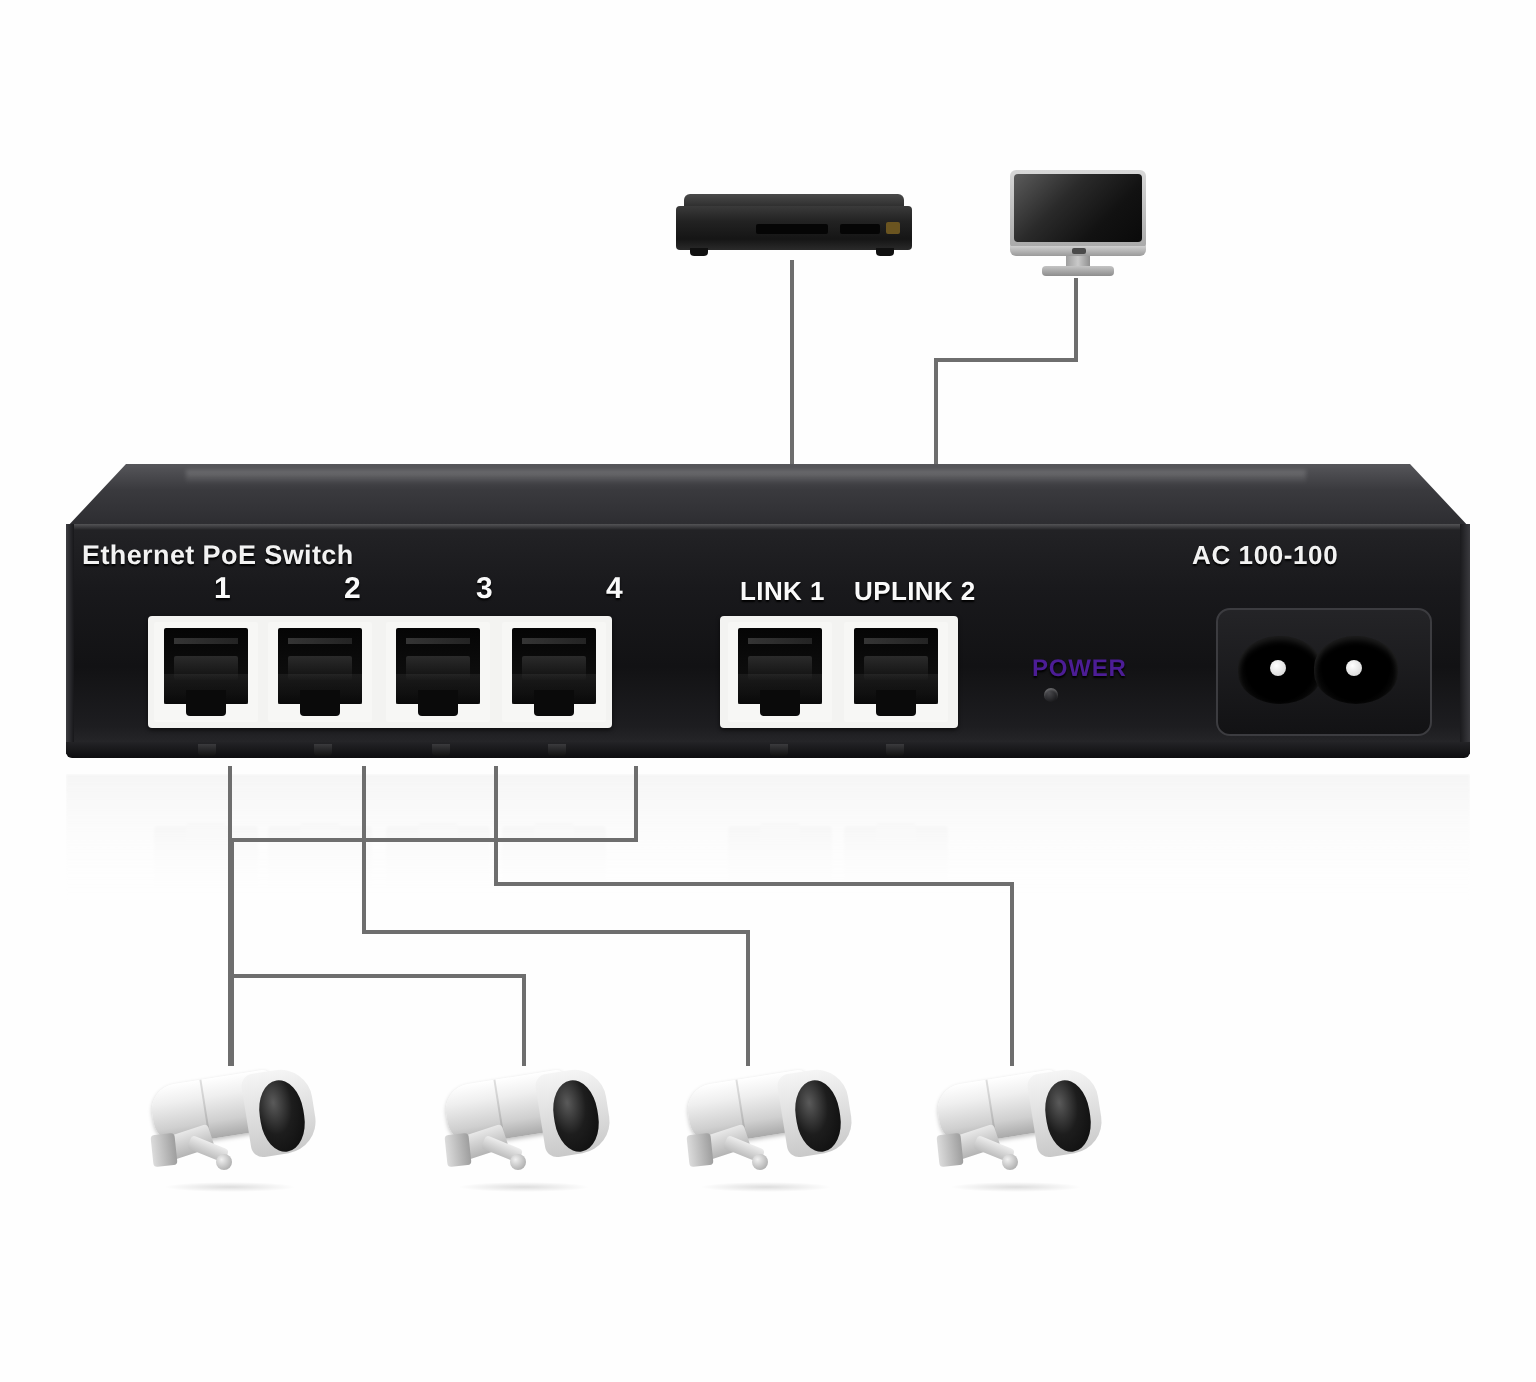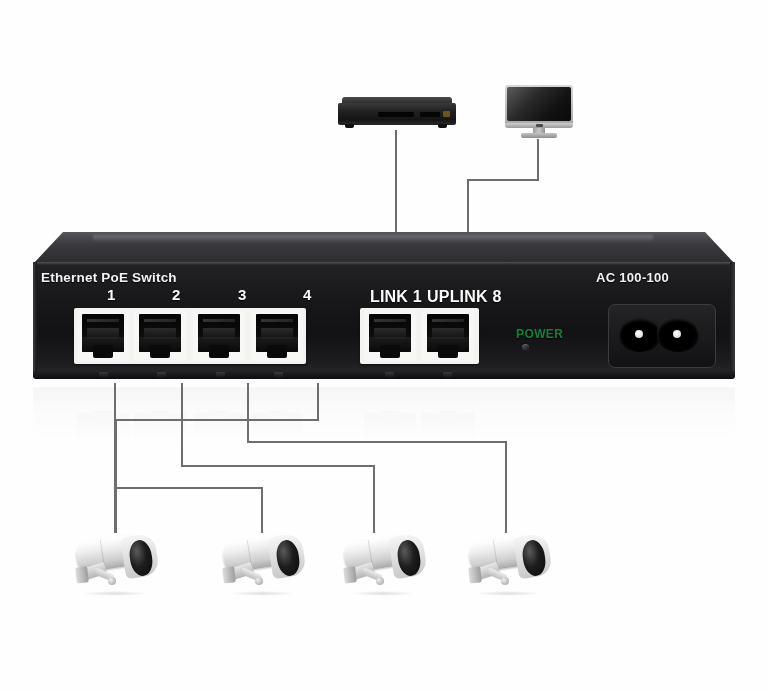--- a/index.html
+++ b/index.html
@@ -66,29 +66,29 @@
     background:linear-gradient(180deg,#232326,#0d0d0f);border-radius:0 0 3px 3px;}
   .sw-edge-l{position:absolute;left:0;top:30px;width:4px;height:115px;
     background:linear-gradient(90deg,#3d3d41,#17171a);}
   .sw-edge-r{position:absolute;left:697px;top:30px;width:5px;height:115px;
     background:linear-gradient(90deg,#1a1a1d,#3a3a3e);}
 
   .sw-brand{position:absolute;left:8px;top:38px;color:#f2f2f2;font-size:13.5px;
     font-weight:bold;letter-spacing:.2px;text-shadow:0 1px 1px #000;}
   .ac-label{position:absolute;left:563px;top:38px;color:#f2f2f2;font-size:13px;
     font-weight:bold;letter-spacing:.3px;text-shadow:0 1px 1px #000;}
-  .power-label{position:absolute;left:483px;top:95px;color:#15803d;font-size:12px;
+  .power-label{position:absolute;left:483px;top:95px;color:#4c1d95;font-size:12px;
     font-weight:bold;letter-spacing:.4px;text-shadow:0 1px 1px #000;}
   .power-led{position:absolute;left:489px;top:112px;width:7px;height:7px;
     border-radius:50%;background:radial-gradient(circle at 35% 35%,#4a4a4e,#0a0a0c);
     box-shadow:inset 0 1px 1px rgba(255,255,255,.25);}
 
   .port-num{position:absolute;color:#fafafa;font-size:15px;font-weight:bold;
     text-shadow:0 1px 1px #000;}
-  .grp-label{position:absolute;color:#fafafa;font-size:16px;font-weight:bold;
+  .grp-label{position:absolute;color:#fafafa;font-size:13px;font-weight:bold;
     letter-spacing:.2px;text-shadow:0 1px 1px #000;}
 
   
   .port-group{position:absolute;top:76px;background:#f3f3f1;
     border-radius:2px;box-shadow:0 1px 2px rgba(0,0,0,.6);}
   .rj45{position:absolute;top:3px;width:52px;height:50px;background:#f7f7f5;border-radius:1px;}
   .rj45 .cav{position:absolute;left:5px;top:3px;width:42px;height:38px;
     background:linear-gradient(180deg,#050505,#121212);border-radius:1px;}
   .rj45 .tab{position:absolute;left:16px;top:34px;width:20px;height:13px;
     background:#0a0a0a;border-radius:0 0 2px 2px;}
@@ -196,21 +196,21 @@
 
     <div class="sw-brand">Ethernet PoE Switch</div>
     <div class="ac-label">AC 100-100</div>
 
     <div class="port-num" style="left:74px;top:54px;">1</div>
     <div class="port-num" style="left:139px;top:54px;">2</div>
     <div class="port-num" style="left:205px;top:54px;">3</div>
     <div class="port-num" style="left:270px;top:54px;">4</div>
 
     <div class="grp-label" style="left:337px;top:56px;">LINK 1</div>
-    <div class="grp-label" style="left:394px;top:56px;">UPLINK 8</div>
+    <div class="grp-label" style="left:394px;top:56px;">UPLINK 2</div>
 
     <div class="port-group" style="left:41px;width:232px;height:56px;">
       <div class="rj45" style="left:3px;">
         <div class="cav"></div>
         <div class="pins"></div>
         <div class="pins2"></div>
         <div class="shade"></div>
         <div class="tab"></div>
       </div>
       <div class="rj45" style="left:60px;">

